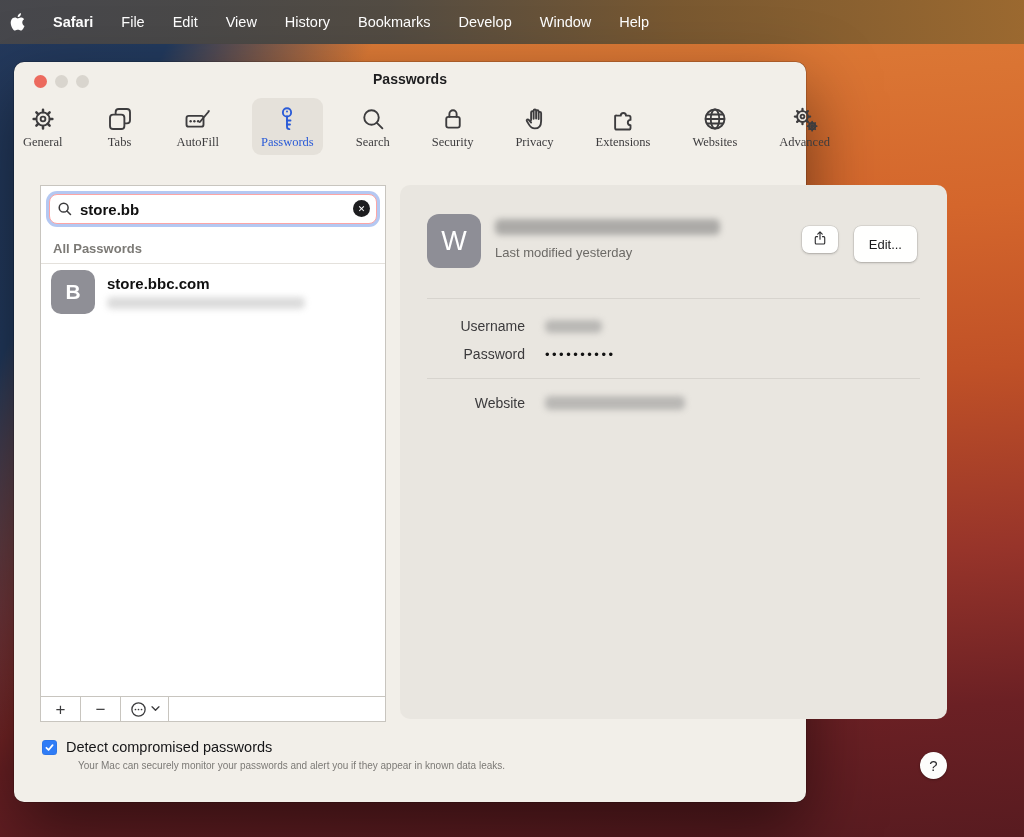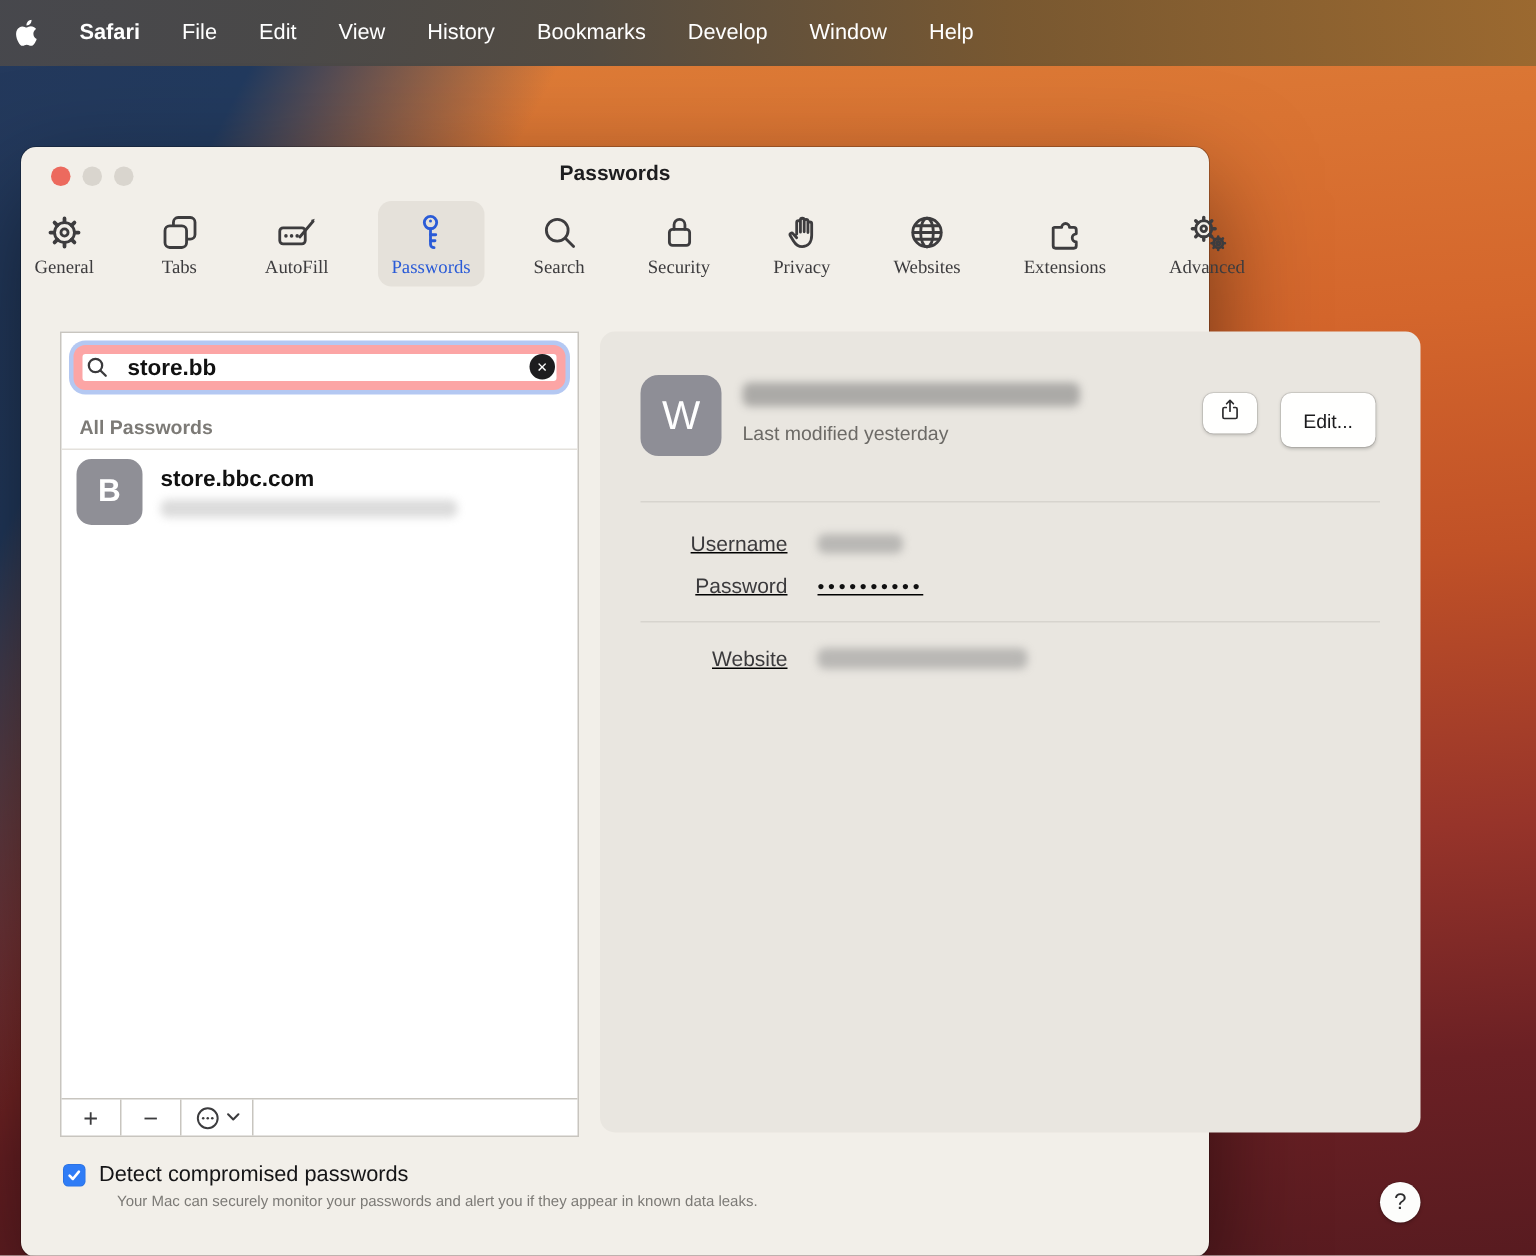--- a/index.html
+++ b/index.html
@@ -21,21 +21,20 @@
   }
   .menubar .app-name { font-weight:700; }
   .menubar .mi { cursor:default; }
   .apple-logo svg { display:block; }
 
   
   .window {
     position:absolute; left:14px; top:62px; width:792px; height:740px;
     background:#f2efe9; border-radius:10px;
     box-shadow: 0 28px 70px rgba(0,0,0,.5), 0 0 0 0.5px rgba(0,0,0,.3);
-    margin-top: 36px;
   }
   .traffic { position:absolute; left:20px; top:13px; display:flex; gap:8px; }
   .traffic .dot { width:13px; height:13px; border-radius:50%; }
   .dot.close { background:#ec6a5e; }
   .dot.min, .dot.zoom { background:#d9d5ce; }
   .win-title { position:absolute; top:9px; left:0; right:0; text-align:center;
     font-size:14px; font-weight:700; color:#1d1d1f; }
 
   
   .toolbar { position:absolute; top:36px; left:0; right:0;
@@ -50,21 +49,21 @@
   .ticon svg .fillme { fill:currentColor; stroke:none; }
   .ticon svg .bgfill { fill:#f2efe9; }
 
   
   .list-panel {
     position:absolute; left:26px; top:123px; width:346px; height:537px;
     background:#ffffff; border:1px solid #c8c5bf;
   }
   .searchwrap { margin:8px; position:relative; }
   .search {
-    width:100%; height:30px; border-radius:8px; border:6px solid #fca5a5;
+    width:100%; height:30px; border-radius:8px; border:1px solid #fca5a5;
     box-shadow: 0 0 0 3px rgba(140,170,235,.65);
     padding:0 30px 0 30px; font-size:15px; font-weight:600; color:#111;
     font-family:"Liberation Sans", sans-serif; outline:none; background:#fff;
   }
   .search-icon { position:absolute; left:8px; top:7px; }
   .search-icon svg { stroke:#3a3a3c; fill:none; stroke-width:1.7; stroke-linecap:round; }
   .clear-btn { position:absolute; right:7px; top:6px; width:17px; height:17px;
     border-radius:50%; background:#1d1d1f; color:#fff; font-size:9px;
     display:flex; align-items:center; justify-content:center; cursor:default; }
   .section-label { padding:9px 12px 7px; font-size:13px; font-weight:700; color:#7c7a76; }
@@ -98,21 +97,21 @@
   .btn { background:#fffffe; border-radius:7px;
     box-shadow: 0 0 0 0.5px rgba(0,0,0,.12), 0 1px 2.5px rgba(0,0,0,.22);
     display:flex; align-items:center; justify-content:center; cursor:default; }
   .btn-share { width:36px; height:27px; }
   .btn-share svg { stroke:#2c2c2e; fill:none; stroke-width:1.5; stroke-linecap:round; stroke-linejoin:round; }
   .btn-edit { height:27px; padding:18px 15px; font-size:13px; color:#1b1b1d; }
 
   .d-sep { margin:30px 27px 0; border-top:1px solid #d7d4ce; }
   .fields { margin-top:13px; }
   .frow { display:grid; grid-template-columns:98px 1fr; column-gap:20px;
-    align-items:center; padding:6px 27px;text-decoration:underline; }
+    align-items:center; padding:6px 27px; }
   .flabel { text-align:right; font-size:14px; color:#3b3a3c; }
   .fredact { width:57px; height:13px; background:#8a8a8a; }
   .fredact.site { width:140px; height:14px; }
   .pwdots { font-size:13px; letter-spacing:2.5px; color:#111; }
   .d-sep2 { margin:10px 27px; border-top:1px solid #d7d4ce; }
 
   
   .detect { position:absolute; left:28px; top:677px; display:flex; align-items:flex-start; gap:9px; }
   .checkbox { width:15px; height:15px; margin-top:1px; border-radius:3.5px; background:#2f7cf6;
     display:flex; align-items:center; justify-content:center; cursor:default;
@@ -229,35 +228,35 @@
         <svg viewBox="0 0 24 24">
           <path d="M8.9 12.8V6.7a1 1 0 0 1 2 0v5.1M10.9 11.8V5.4a1 1 0 0 1 2 0v6.2M12.9 11.6V6a1 1 0 0 1 2 0v5.8M14.9 12V7.3a1 1 0 0 1 2 0v6.2c0 3.8-2 6-5.1 6-2.2 0-3.4-1-4.6-3l-1.7-2.8c-.6-1 .7-1.9 1.5-1l1.9 2.1"></path>
         </svg>
       </span>
       <span class="tlabel">Privacy</span>
     </div>
 
     <div class="tab">
       <span class="ticon">
         <svg viewBox="0 0 24 24">
+          <path d="M7 9.3h3.2a2.1 2.1 0 1 1 4.2 0h2.3a1.3 1.3 0 0 1 1.3 1.3v2.1a2.1 2.1 0 1 0 0 4.3v2.1a1.3 1.3 0 0 1-1.3 1.3H7a1.3 1.3 0 0 1-1.3-1.3v-9.5A1.3 1.3 0 0 1 7 9.3z"></path>
+        </svg>
+      </span>
+      <span class="tlabel">Extensions</span>
+    </div>
+
+    <div class="tab">
+      <span class="ticon">
+        <svg viewBox="0 0 24 24">
           <circle cx="12" cy="12" r="7.6"></circle>
           <ellipse cx="12" cy="12" rx="3.4" ry="7.6"></ellipse>
           <path d="M4.6 12h14.8M5.7 8.4h12.6M5.7 15.6h12.6"></path>
         </svg>
       </span>
       <span class="tlabel">Websites</span>
-    </div>
-
-    <div class="tab">
-      <span class="ticon">
-        <svg viewBox="0 0 24 24">
-          <path d="M7 9.3h3.2a2.1 2.1 0 1 1 4.2 0h2.3a1.3 1.3 0 0 1 1.3 1.3v2.1a2.1 2.1 0 1 0 0 4.3v2.1a1.3 1.3 0 0 1-1.3 1.3H7a1.3 1.3 0 0 1-1.3-1.3v-9.5A1.3 1.3 0 0 1 7 9.3z"></path>
-        </svg>
-      </span>
-      <span class="tlabel">Extensions</span>
     </div>
 
     <div class="tab">
       <span class="ticon">
         <svg viewBox="0 0 24 24">
           <circle cx="10" cy="10" r="4.3"></circle>
             <circle cx="10" cy="10" r="1.5"></circle>
           <path stroke-width="1.8" d="M10 3.9v1.7M10 14.4v1.7M3.9 10h1.7M14.4 10h1.7M5.7 5.7l1.2 1.2M13.1 13.1l1.2 1.2M14.3 5.7l-1.2 1.2M6.9 13.1l-1.2 1.2"></path>
           <circle cx="17.7" cy="17.7" r="2.5"></circle>
             <circle cx="17.7" cy="17.7" r=".9"></circle>

